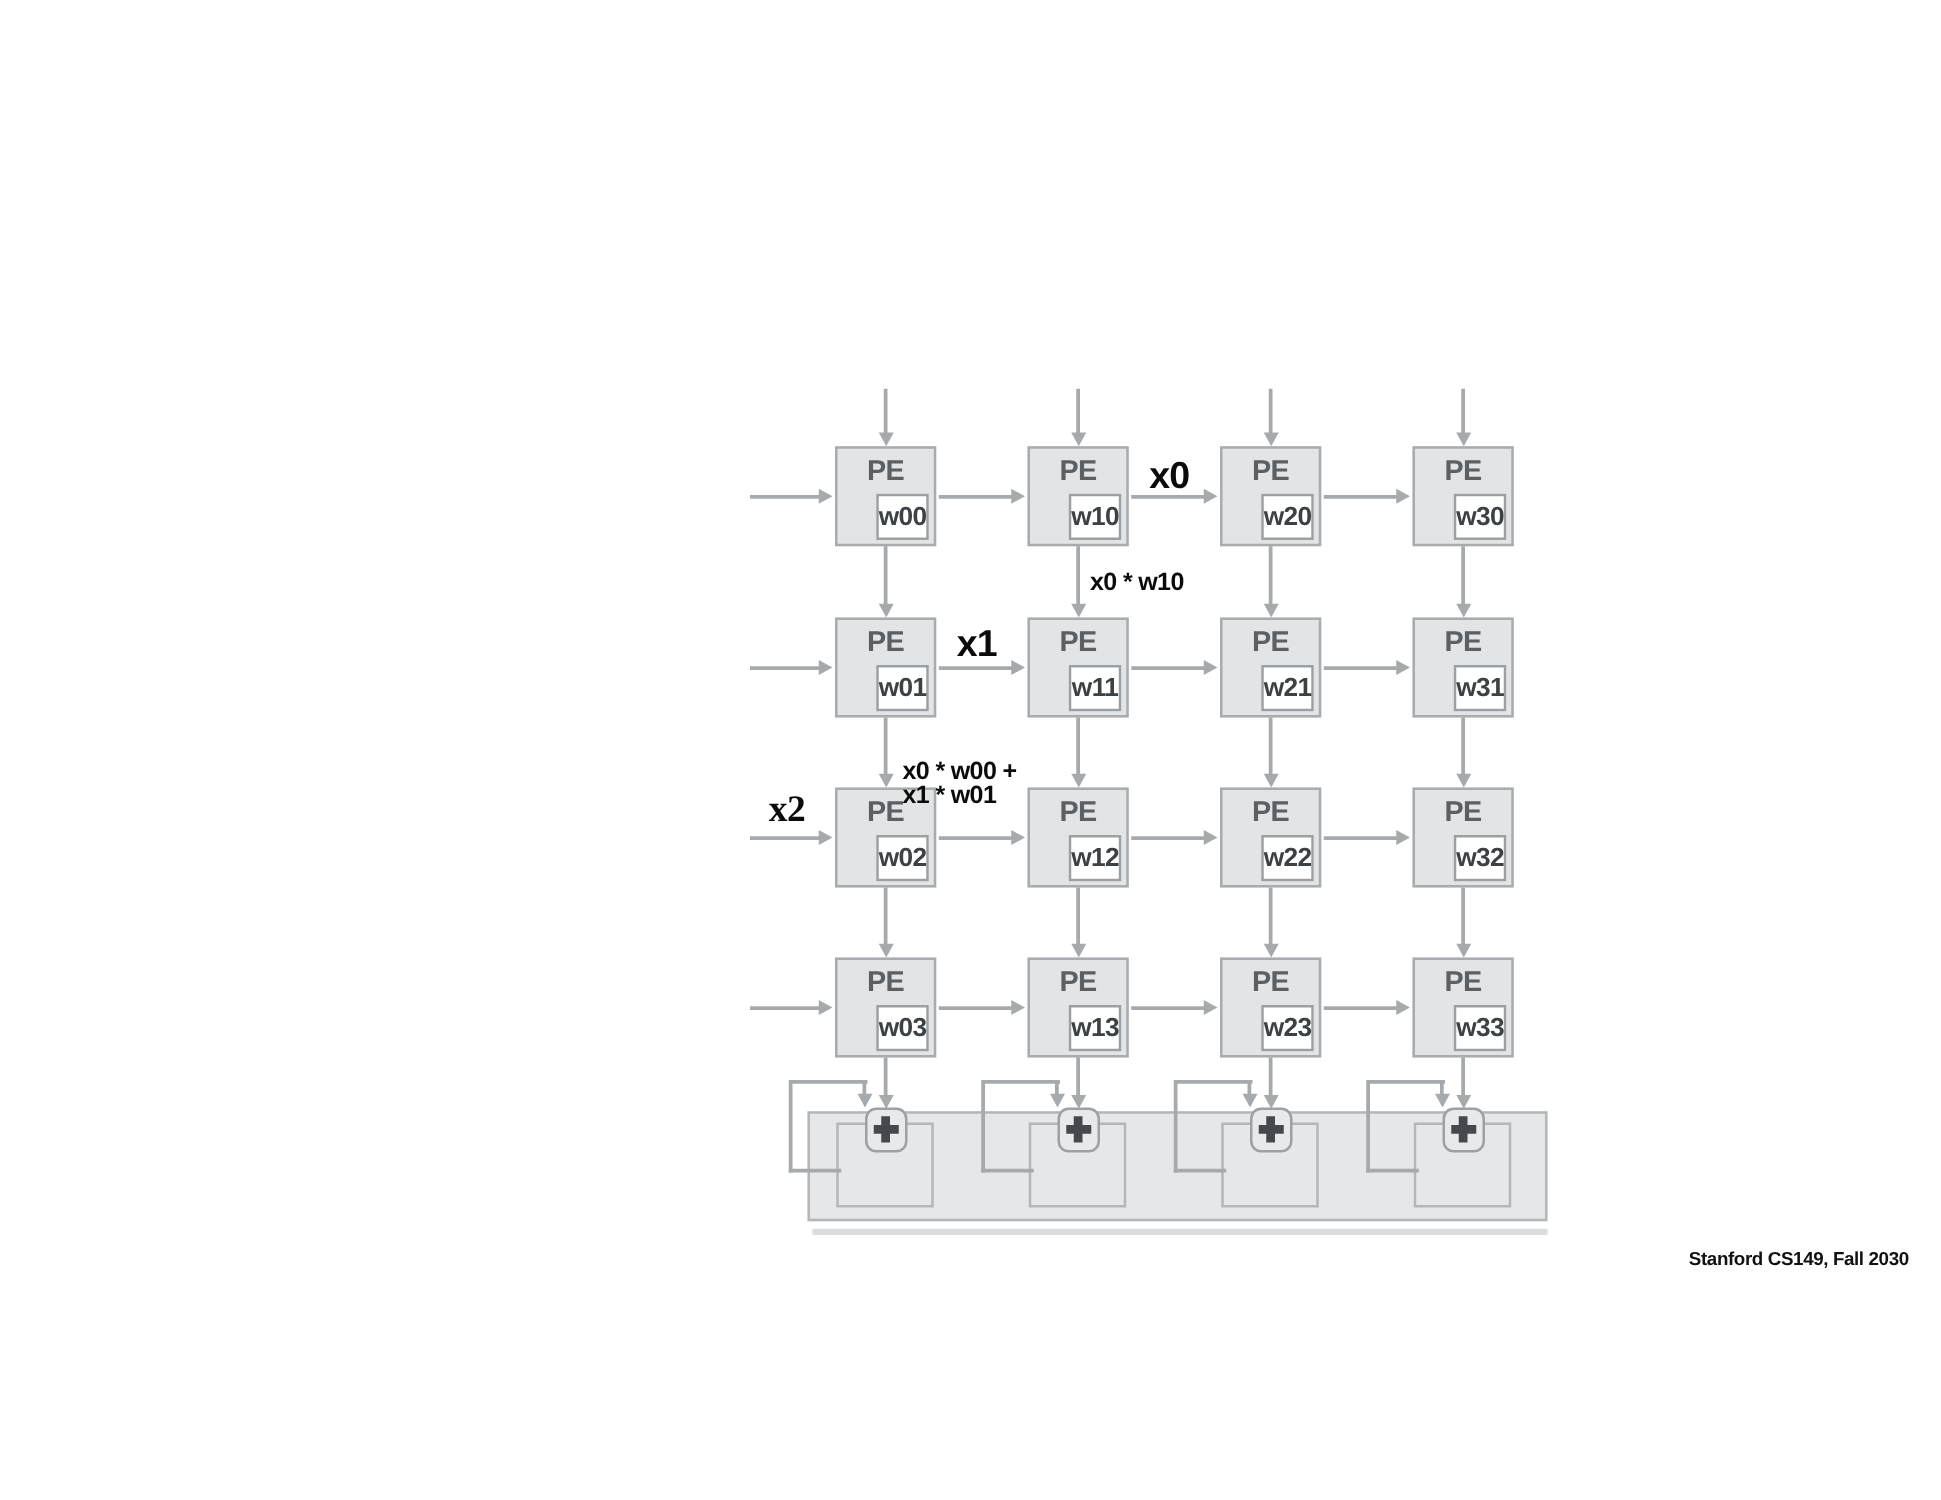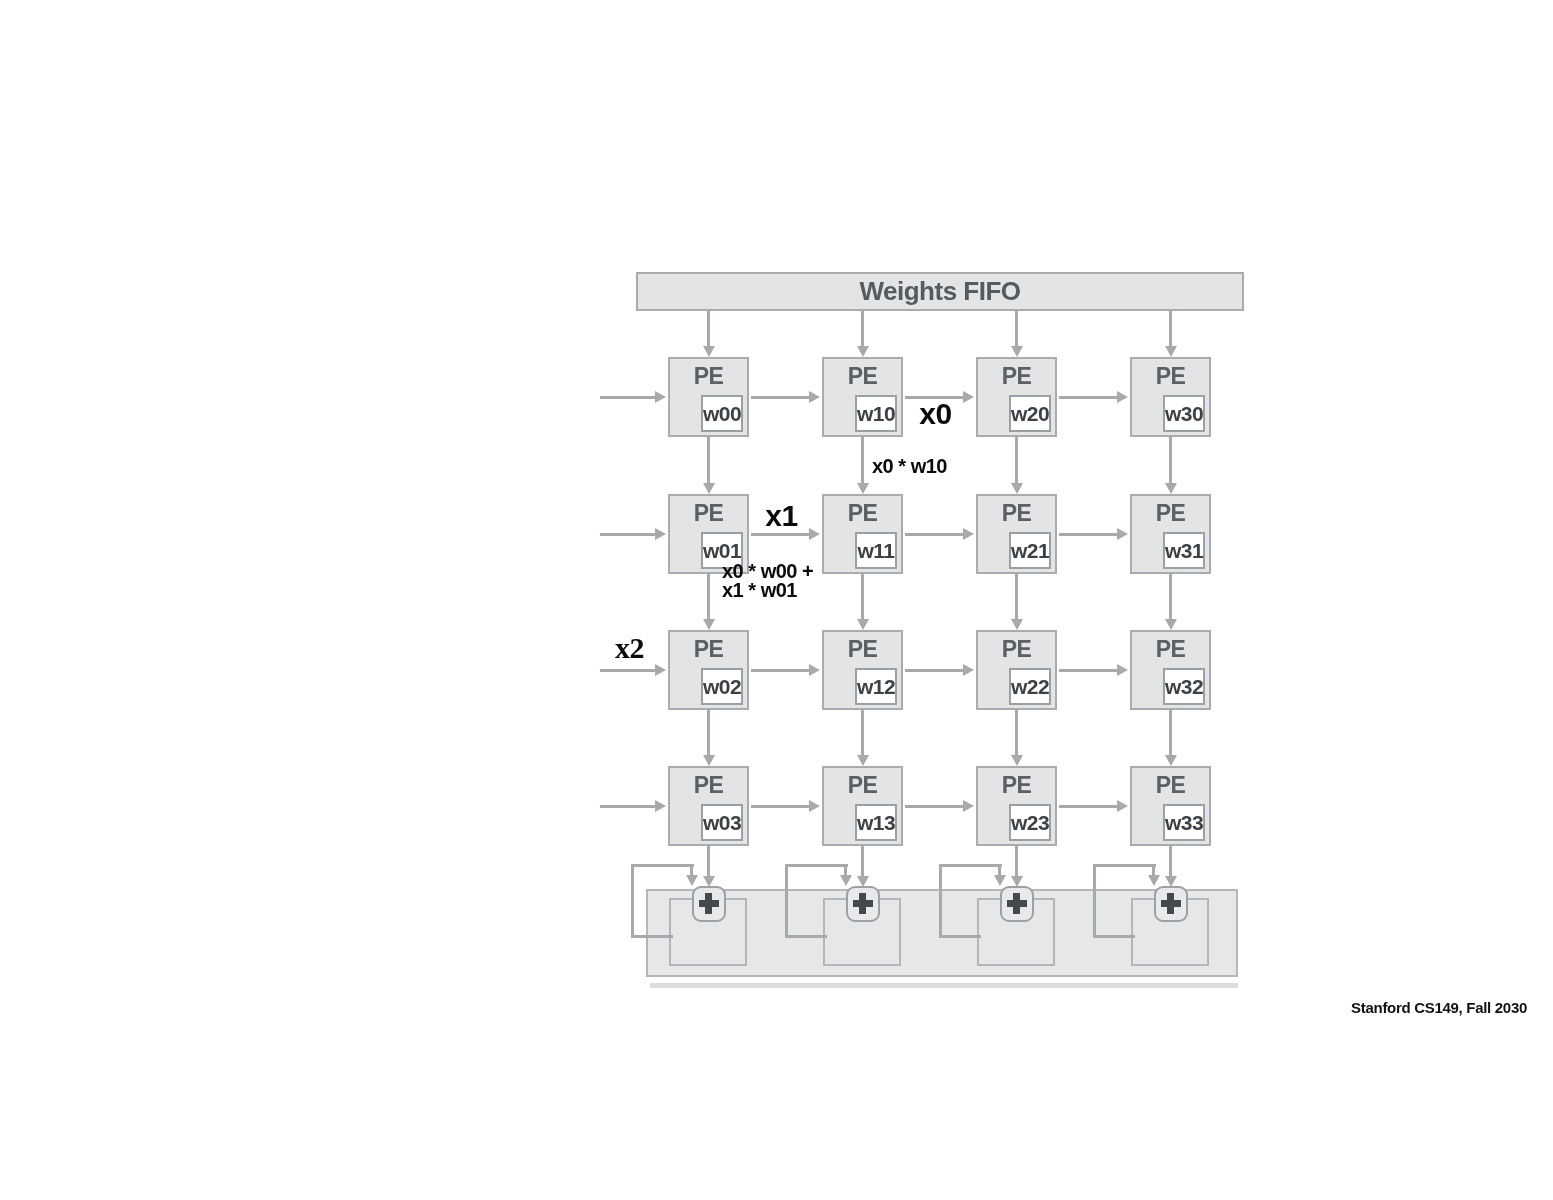--- a/index.html
+++ b/index.html
@@ -52,23 +52,20 @@
   .footer{position:absolute;left:1297px;top:999px;width:230px;text-align:right;
          font-size:15px;font-weight:bold;color:#111;letter-spacing:-0.3px;}
 </style>
 </head>
 <body>
 
 <div class="slide">
 
 
 
-  <div class="fifo-box">
-    <div class="fifo-label">Weights FIFO</div>
-  </div>
 
   <div id="diagram-layer">
       <div class="acc-panel"></div>
       <div class="acc-shadow"></div>
       <div class="acc-square" style="left: 669px;"></div>
       <div class="h-line" style="left: 632.5px; top: 864px; width: 61px;"></div>
       <div class="v-line" style="left: 631px; top: 864px; height: 74px;"></div>
       <div class="h-line" style="left: 631px; top: 935px; width: 42px;"></div>
       <div class="v-line" style="left: 690px; top: 864px; height: 13px;"></div>
       <div class="head-down" style="left: 685.5px; top: 875px;"></div>
@@ -237,23 +234,23 @@
       <div class="acc-plus" style="left: 999.5px;">
         <div class="plus-h"></div>
         <div class="plus-v"></div>
       </div>
       <div class="acc-plus" style="left: 1153.5px;">
         <div class="plus-h"></div>
         <div class="plus-v"></div>
       </div>
     </div>
 
-  <div class="ann-big" style="left:907px;top:366px;width:57px;margin-top:33px;">x0</div>
+  <div class="ann-big" style="left:907px;top:366px;width:57px;">x0</div>
   <div class="ann-big" style="left:753px;top:501px;width:57px;">x1</div>
   <div class="ann-big" style="left:601px;top:633px;width:57px;font-family:Liberation Serif, serif;">x2</div>
   <div class="ann-small" style="left:872px;top:457px;">x0 * w10</div>
-  <div class="ann-small" style="left:722px;top:562px;">
+  <div class="ann-small" style="left:722px;top:608px;">
     <div>x0 * w00 +</div>
     <div>x1 * w01</div>
   </div>
 
   <div class="footer">Stanford CS149, Fall 2030</div>
 </div>
 
 </body></html>

